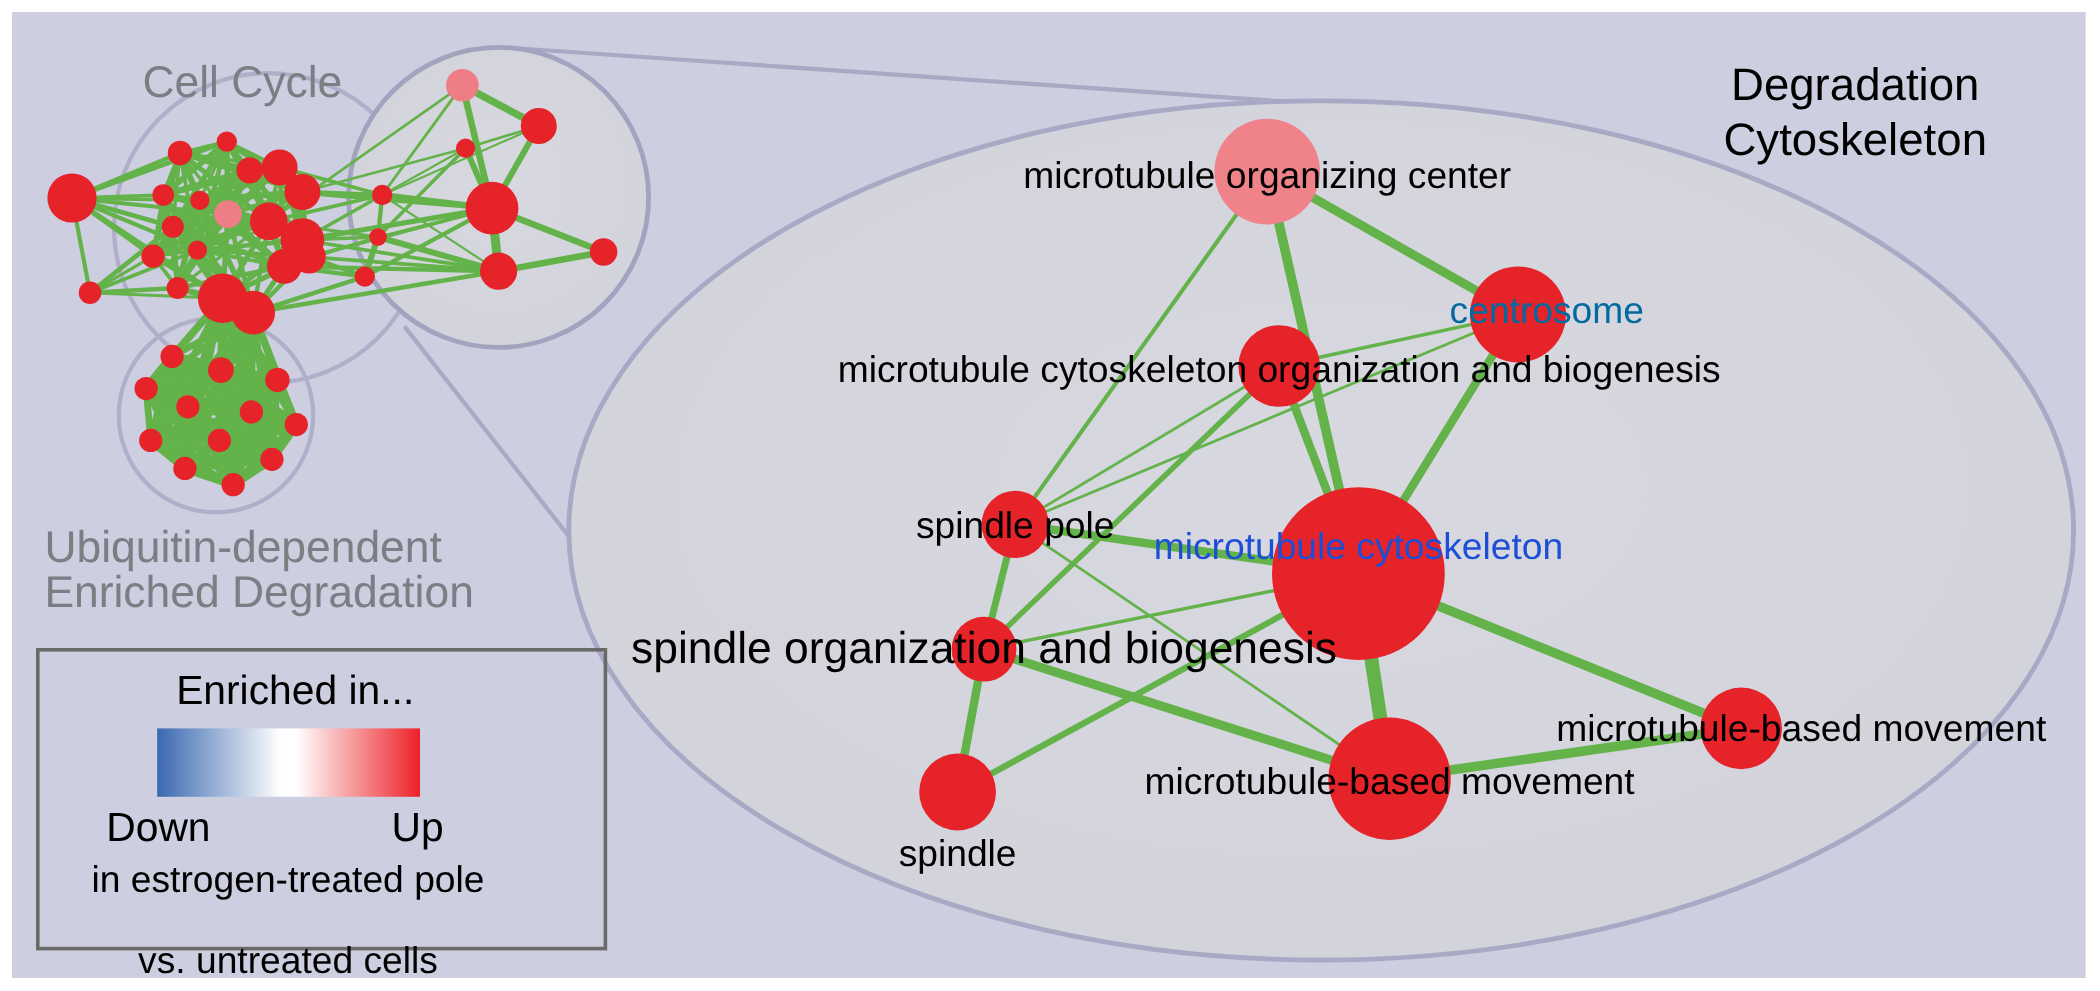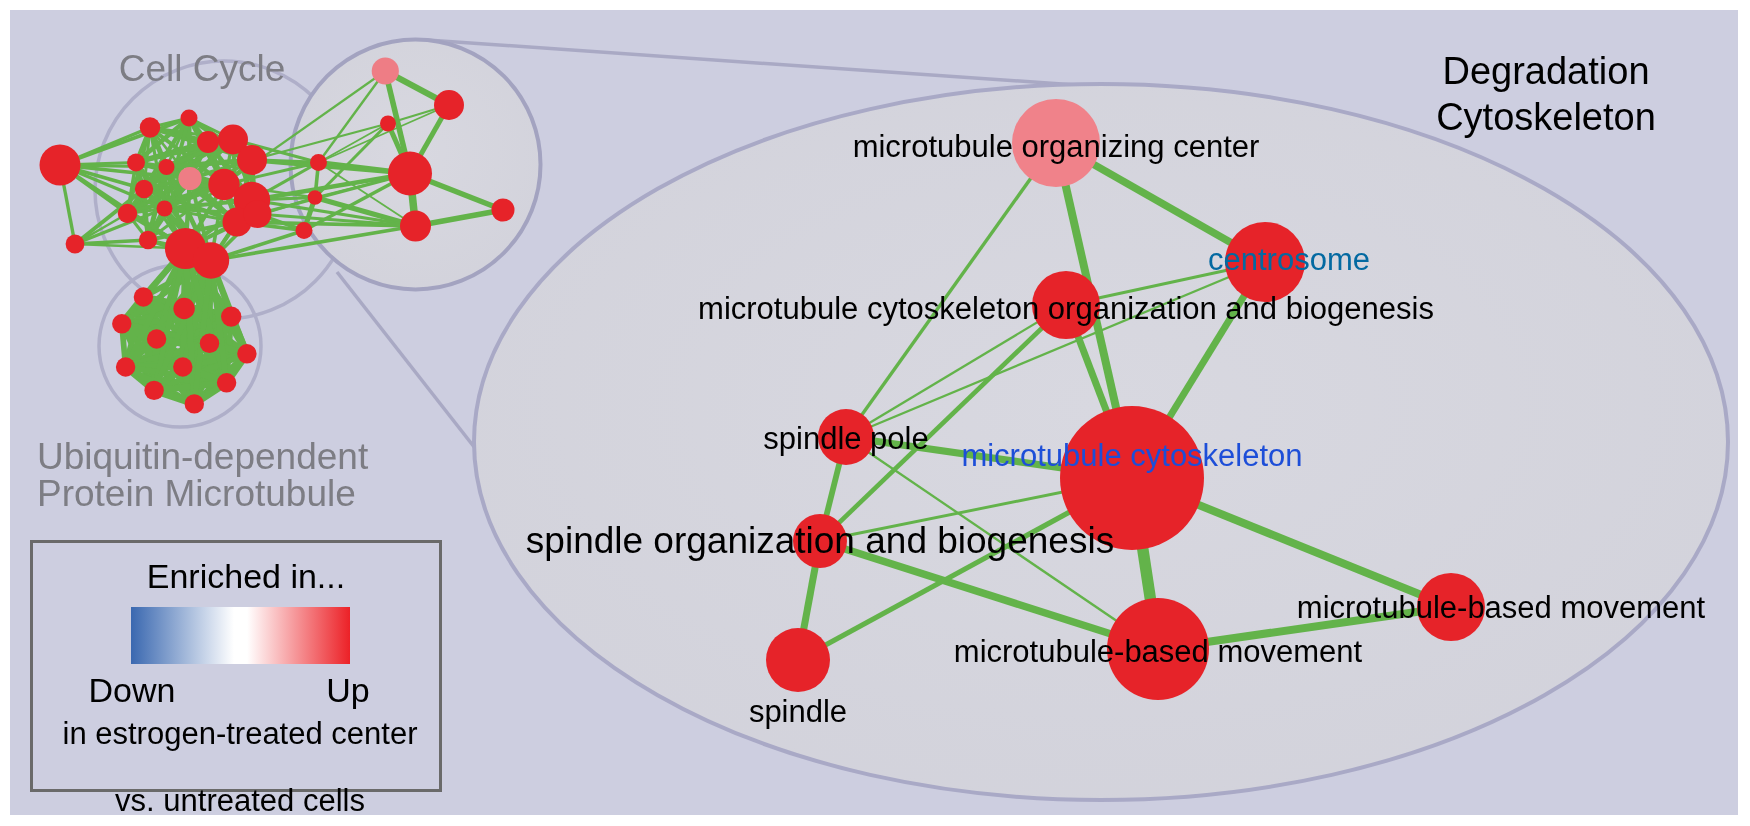--- a/index.html
+++ b/index.html
@@ -374,37 +374,37 @@
       </g>
     </svg>
   <div class="overlay">
     <div id="title-wrap">
         <div class="txt center" style="left: 1546px; top: 71px; font-size: 38px; color: rgb(0, 0, 0);">Degradation</div>
         <div class="txt center" style="left: 1546px; top: 117px; font-size: 38px; color: rgb(0, 0, 0);">Cytoskeleton</div>
       </div>
     <div id="cluster-labels">
         <div class="txt center" style="left: 202px; top: 68px; font-size: 37px; color: rgb(125, 125, 132);">Cell Cycle</div>
         <div class="txt left" style="left: 37px; top: 456px; font-size: 37px; color: rgb(125, 125, 132);">Ubiquitin-dependent</div>
-        <div class="txt left" style="left: 37px; top: 493px; font-size: 37px; color: rgb(125, 125, 132);">Protein Microtubule</div>
+        <div class="txt left" style="left: 37px; top: 493px; font-size: 37px; color: rgb(125, 125, 132);">Enriched Degradation</div>
       </div>
     <div id="zoom-node-labels">
         <div class="node-label" style="left: 1056px; top: 146px; font-size: 31px; color: rgb(0, 0, 0);">microtubule organizing center</div>
         <div class="node-label" style="left: 1265px; top: 259px; font-size: 31px; color: #0369a1; margin-left: 24px;">centrosome</div>
         <div class="node-label" style="left: 1066px; top: 308px; font-size: 31px; color: rgb(0, 0, 0); text-align: right;">microtubule cytoskeleton organization and biogenesis</div>
         <div class="node-label" style="left: 846px; top: 438px; font-size: 31px; color: rgb(0, 0, 0);">spindle pole</div>
         <div class="node-label" style="left: 1132px; top: 455px; font-size: 31px; color: #1d4ed8;">microtubule cytoskeleton</div>
         <div class="node-label" style="left: 820px; top: 540px; font-size: 37px; color: rgb(0, 0, 0);">spindle organization and biogenesis</div>
         <div class="node-label" style="left: 1501px; top: 607px; font-size: 31px; color: rgb(0, 0, 0);">microtubule-based movement</div>
         <div class="node-label" style="left: 798px; top: 667px; font-size: 31px; color: rgb(0, 0, 0); margin-top: 44px;">spindle</div>
         <div class="node-label" style="left: 1158px; top: 651px; font-size: 31px; color: rgb(0, 0, 0);">microtubule-based movement</div>
       </div>
-    <div id="legend-box" style="left: 30px; top: 540px; width: 412px; height: 252px; border: 3px solid rgb(106, 106, 106);">
+    <div id="legend-box" style="left: 30px; top: 540px; width: 476px; height: 252px; border: 3px solid rgb(106, 106, 106);">
       <div class="txt center" id="legend-title" style="left: 213px; top: 33px; font-size: 34px; color: rgb(0, 0, 0);">Enriched in...</div>
       <div id="legend-gradient" style="left: 98px; top: 64px; width: 219px; height: 57px; background: linear-gradient(90deg, rgb(58, 104, 176) 0%, rgb(255, 255, 255) 47%, rgb(255, 255, 255) 53%, rgb(236, 33, 39) 100%);"></div>
       <div class="txt center" id="legend-down" style="left: 99px; top: 147px; font-size: 34px; color: rgb(0, 0, 0);">Down</div>
       <div class="txt center" id="legend-up" style="left: 315px; top: 147px; font-size: 34px; color: rgb(0, 0, 0);">Up</div>
       <div id="legend-caption">
-          <div class="txt center" style="left: 207px; top: 190px; font-size: 31px; color: rgb(0, 0, 0);">in estrogen-treated center</div>
+          <div class="txt center" style="left: 207px; top: 190px; font-size: 31px; color: rgb(0, 0, 0);">in estrogen-treated pole</div>
           <div class="txt center" style="left: 207px; top: 225px; font-size: 31px; color: rgb(0, 0, 0); margin-top: 32px;">vs. untreated cells</div>
         </div>
     </div>
   </div>
 </div>
 
 </body></html>

